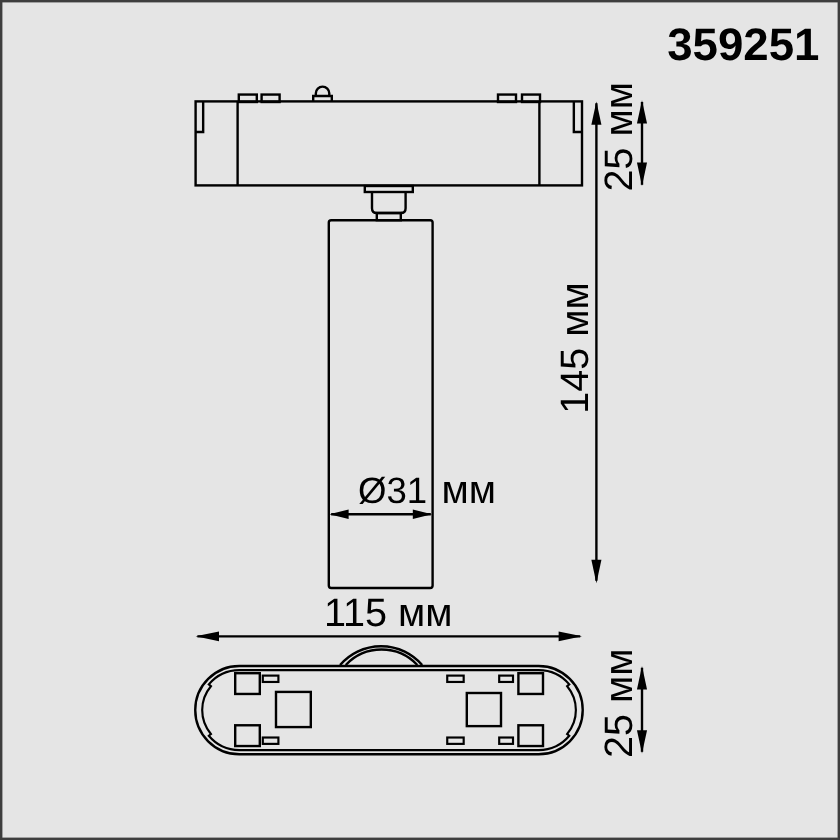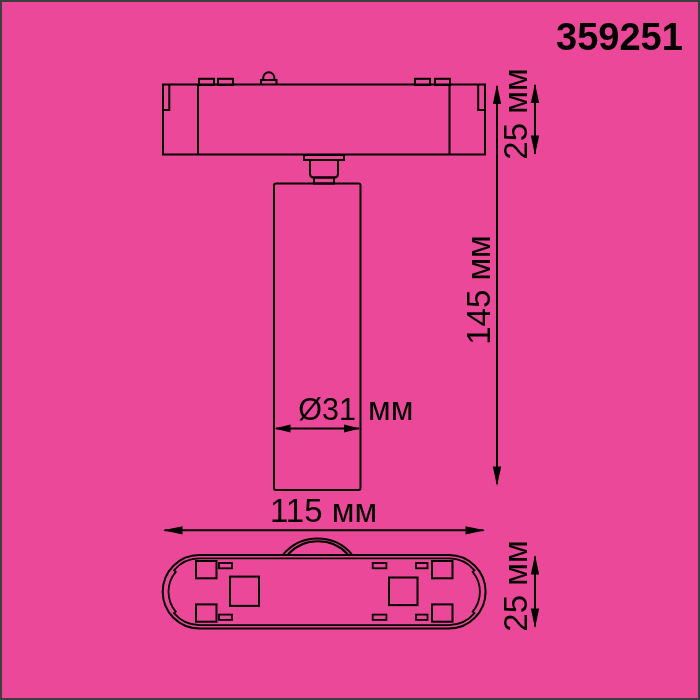--- a/index.html
+++ b/index.html
@@ -1,16 +1,16 @@
 <!DOCTYPE html>
 <html><head>
 <meta charset="utf-8">
 <style>
   html,body{margin:0;padding:0;background:#ffffff;}
-  .page{position:relative;width:700px;height:700px;overflow:hidden;background:#ec4899;}
+  .page{position:relative;width:700px;height:700px;overflow:hidden;background:#e5e5e5;}
   svg{display:block;}
   text{font-family:"Liberation Sans",sans-serif;fill:#000;}
 </style>
 </head>
 <body>
 <div class="page">
 <svg width="700" height="700" viewBox="0 0 700 700" fill="none" stroke="none">
 
   <rect x="1" y="1" width="698" height="698" stroke="#3e3e3e" stroke-width="2" fill="none"></rect>
 

